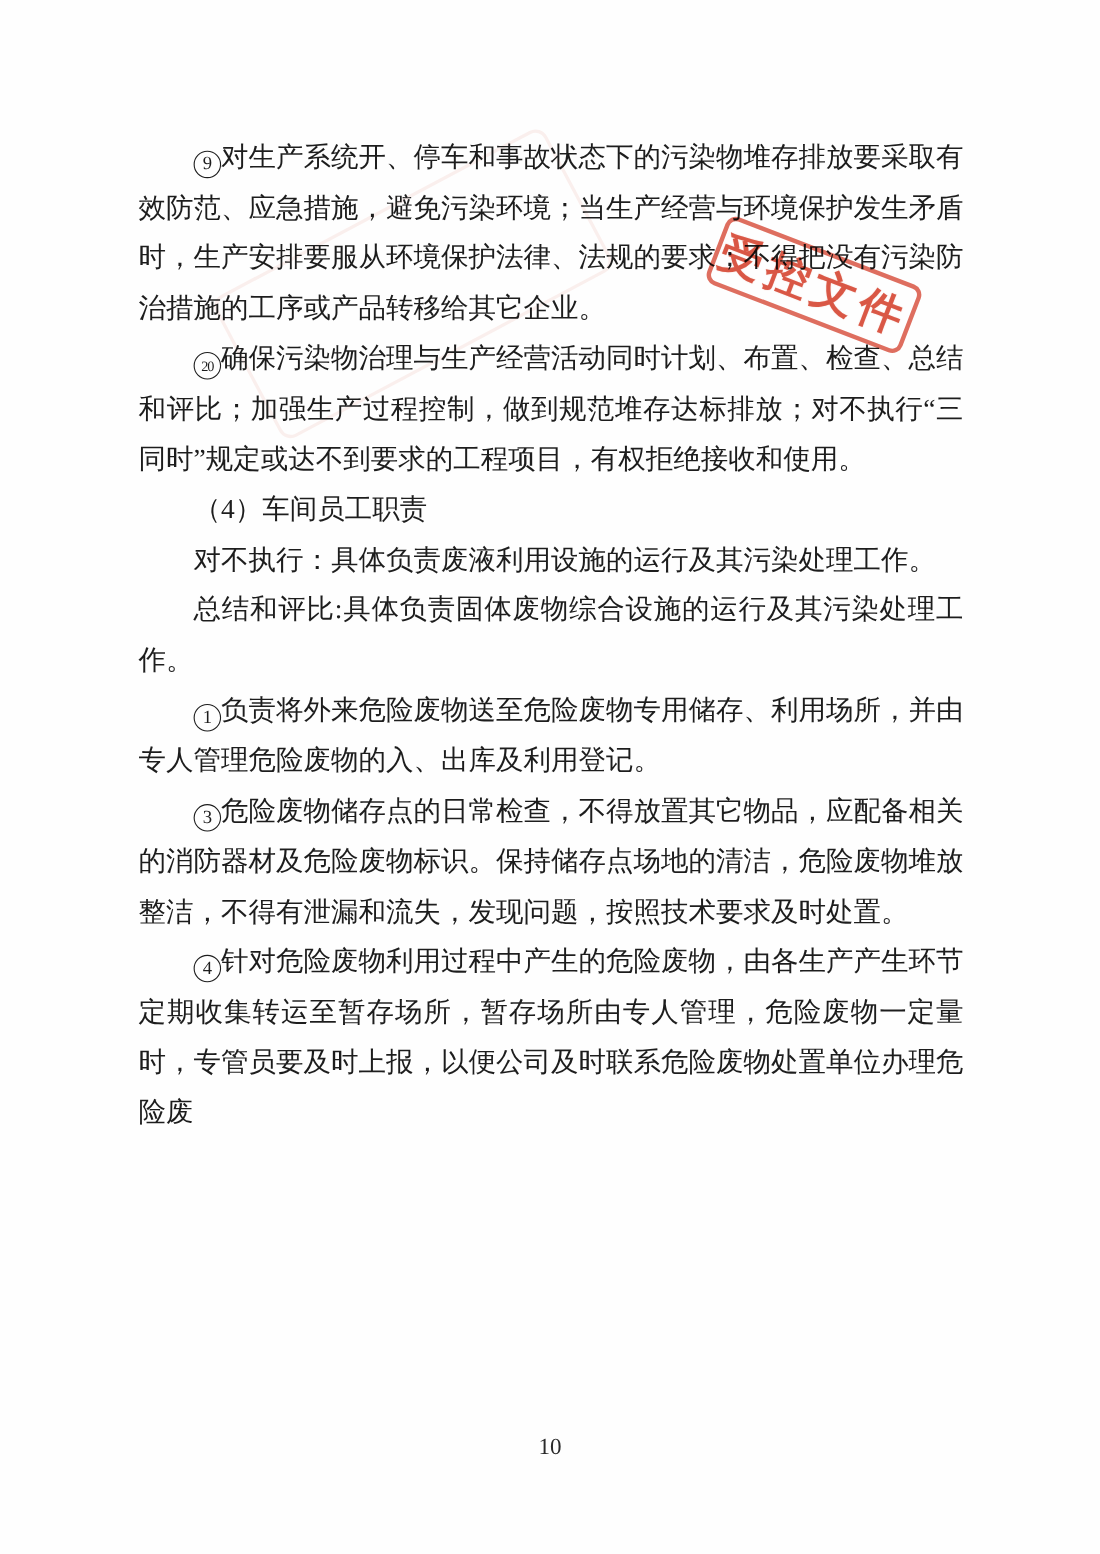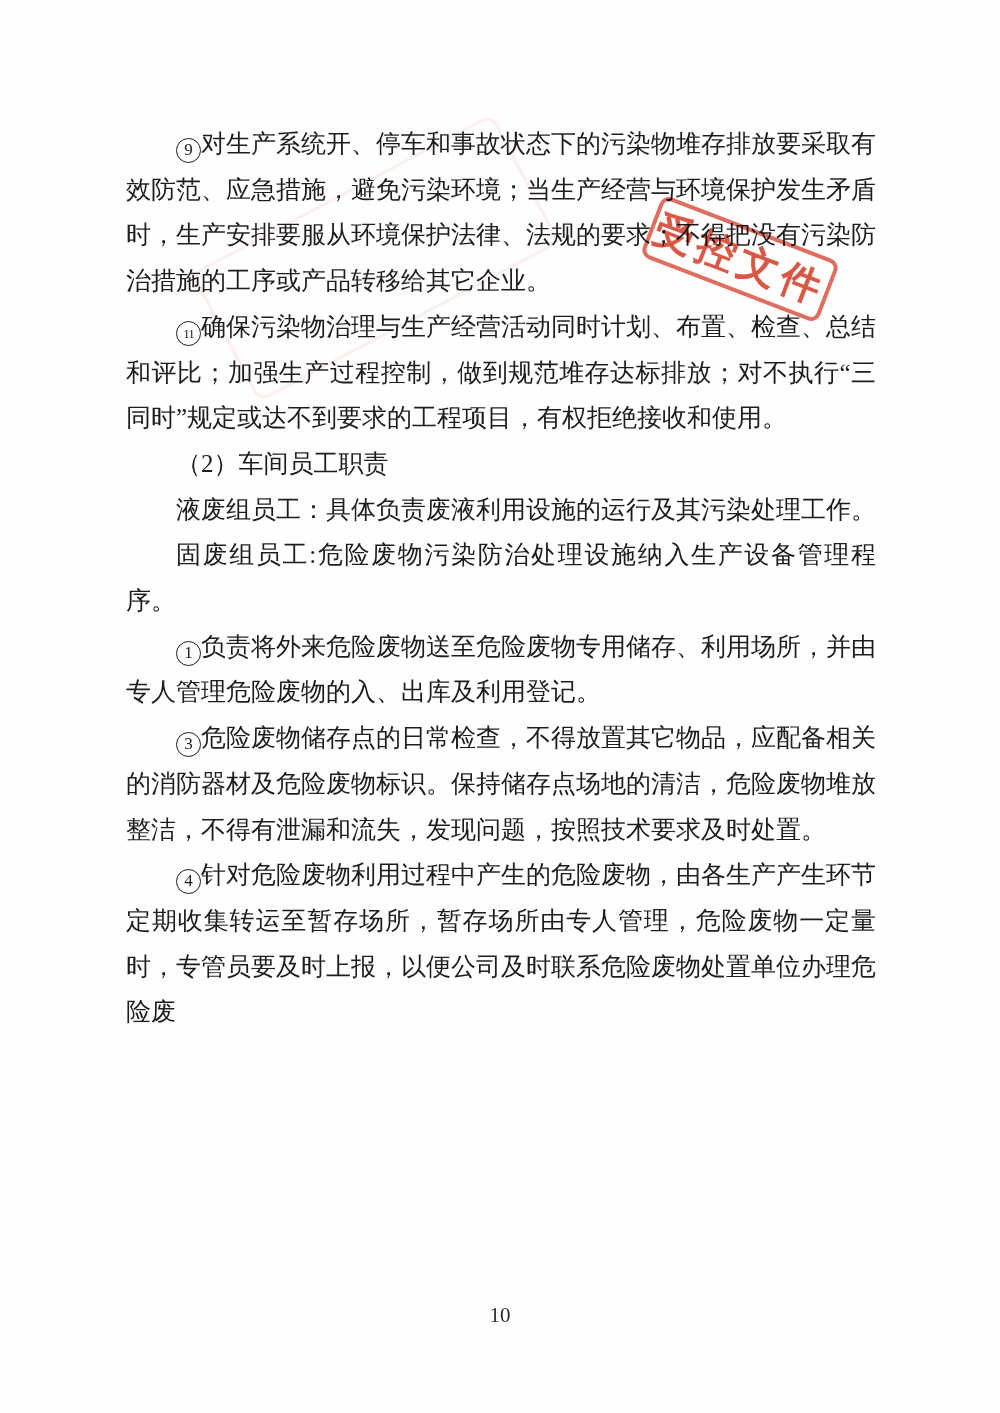--- a/index.html
+++ b/index.html
@@ -102,24 +102,24 @@
 </style>
 </head>
 <body>
 
 <div class="page">
 
   <div class="ghost-stamp"></div>
 
   <div class="content">
       <p class="para"><span class="circ">9</span>对生产系统开、停车和事故状态下的污染物堆存排放要采取有效防范、应急措施，避免污染环境；当生产经营与环境保护发生矛盾时，生产安排要服从环境保护法律、法规的要求；不得把没有污染防治措施的工序或产品转移给其它企业。</p>
-      <p class="para"><span class="circ two">11</span>确保污染物治理与生产经营活动同时计划、布置、检查、总结和评比；加强生产过程控制，做到规范堆存达标排放；对不执行“三同时”规定或达不到要求的工程项目，有权拒绝接收和使用。</p>
-      <p class="para">（2）车间员工职责</p>
-      <p class="para">液废组员工：具体负责废液利用设施的运行及其污染处理工作。</p>
-      <p class="para">固废组员工:危险废物污染防治处理设施纳入生产设备管理程序。</p>
+      <p class="para"><span class="circ two">20</span>确保污染物治理与生产经营活动同时计划、布置、检查、总结和评比；加强生产过程控制，做到规范堆存达标排放；对不执行“三同时”规定或达不到要求的工程项目，有权拒绝接收和使用。</p>
+      <p class="para">（4）车间员工职责</p>
+      <p class="para">对不执行：具体负责废液利用设施的运行及其污染处理工作。</p>
+      <p class="para">总结和评比:具体负责固体废物综合设施的运行及其污染处理工作。</p>
       <p class="para"><span class="circ">1</span>负责将外来危险废物送至危险废物专用储存、利用场所，并由专人管理危险废物的入、出库及利用登记。</p>
       <p class="para"><span class="circ">3</span>危险废物储存点的日常检查，不得放置其它物品，应配备相关的消防器材及危险废物标识。保持储存点场地的清洁，危险废物堆放整洁，不得有泄漏和流失，发现问题，按照技术要求及时处置。</p>
       <p class="para"><span class="circ">4</span>针对危险废物利用过程中产生的危险废物，由各生产产生环节定期收集转运至暂存场所，暂存场所由专人管理，危险废物一定量时，专管员要及时上报，以便公司及时联系危险废物处置单位办理危险废</p>
     </div>
 
   <div class="stamp" style="border-color: rgba(213, 62, 42, 0.753);">
     <span style="color: rgba(213, 62, 42, 0.8);">受控文件</span>
   </div>
 
   <div class="footer">

